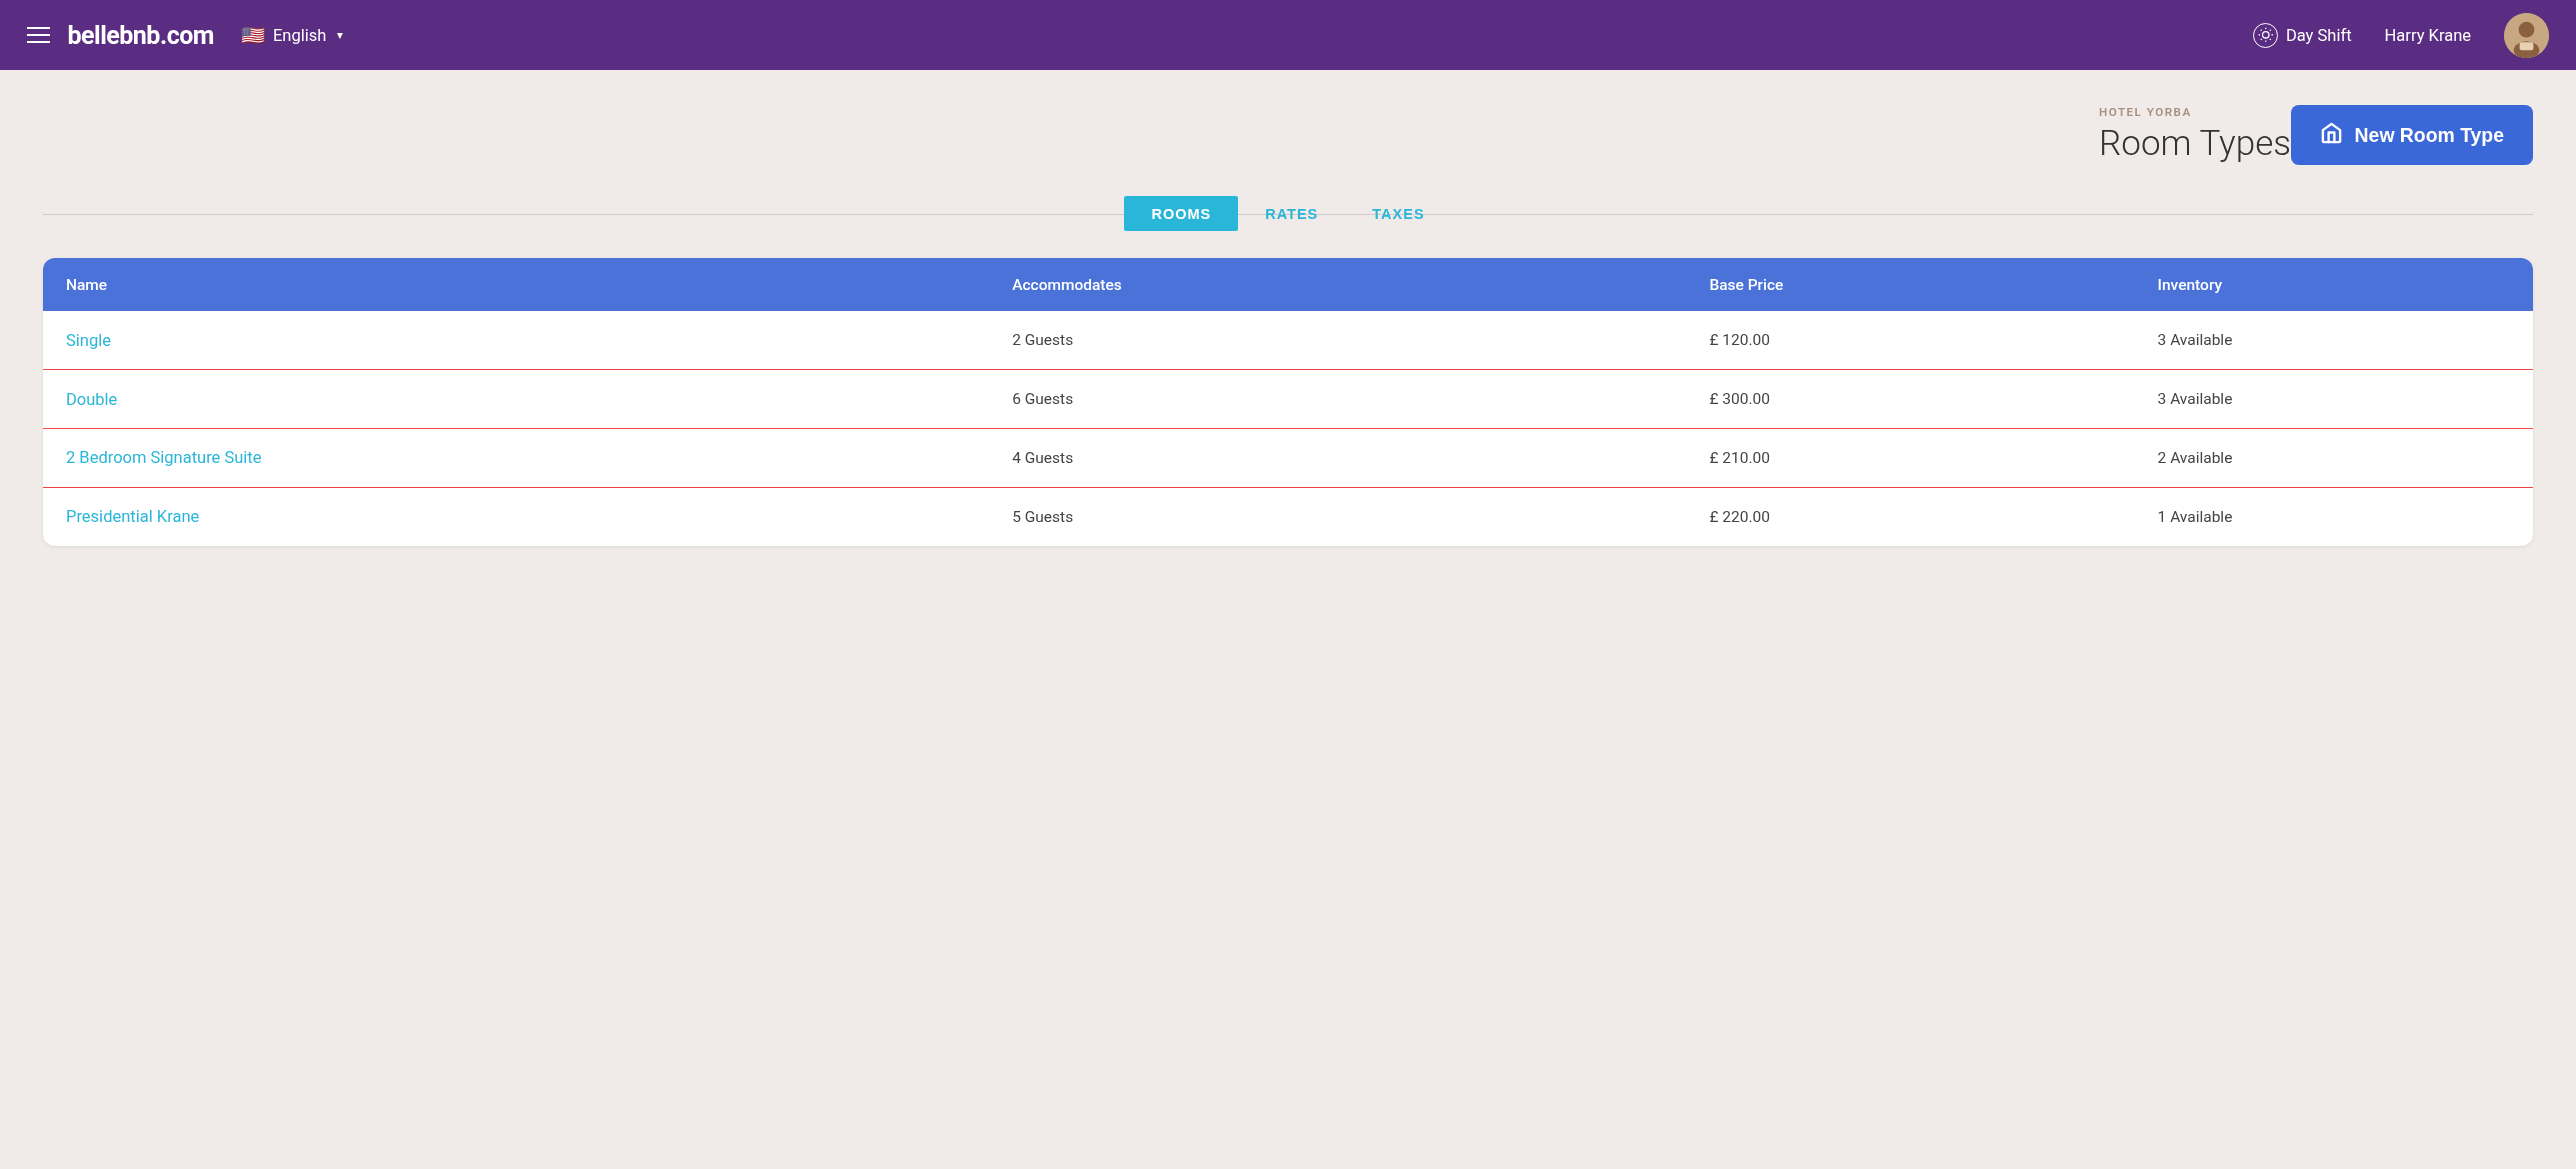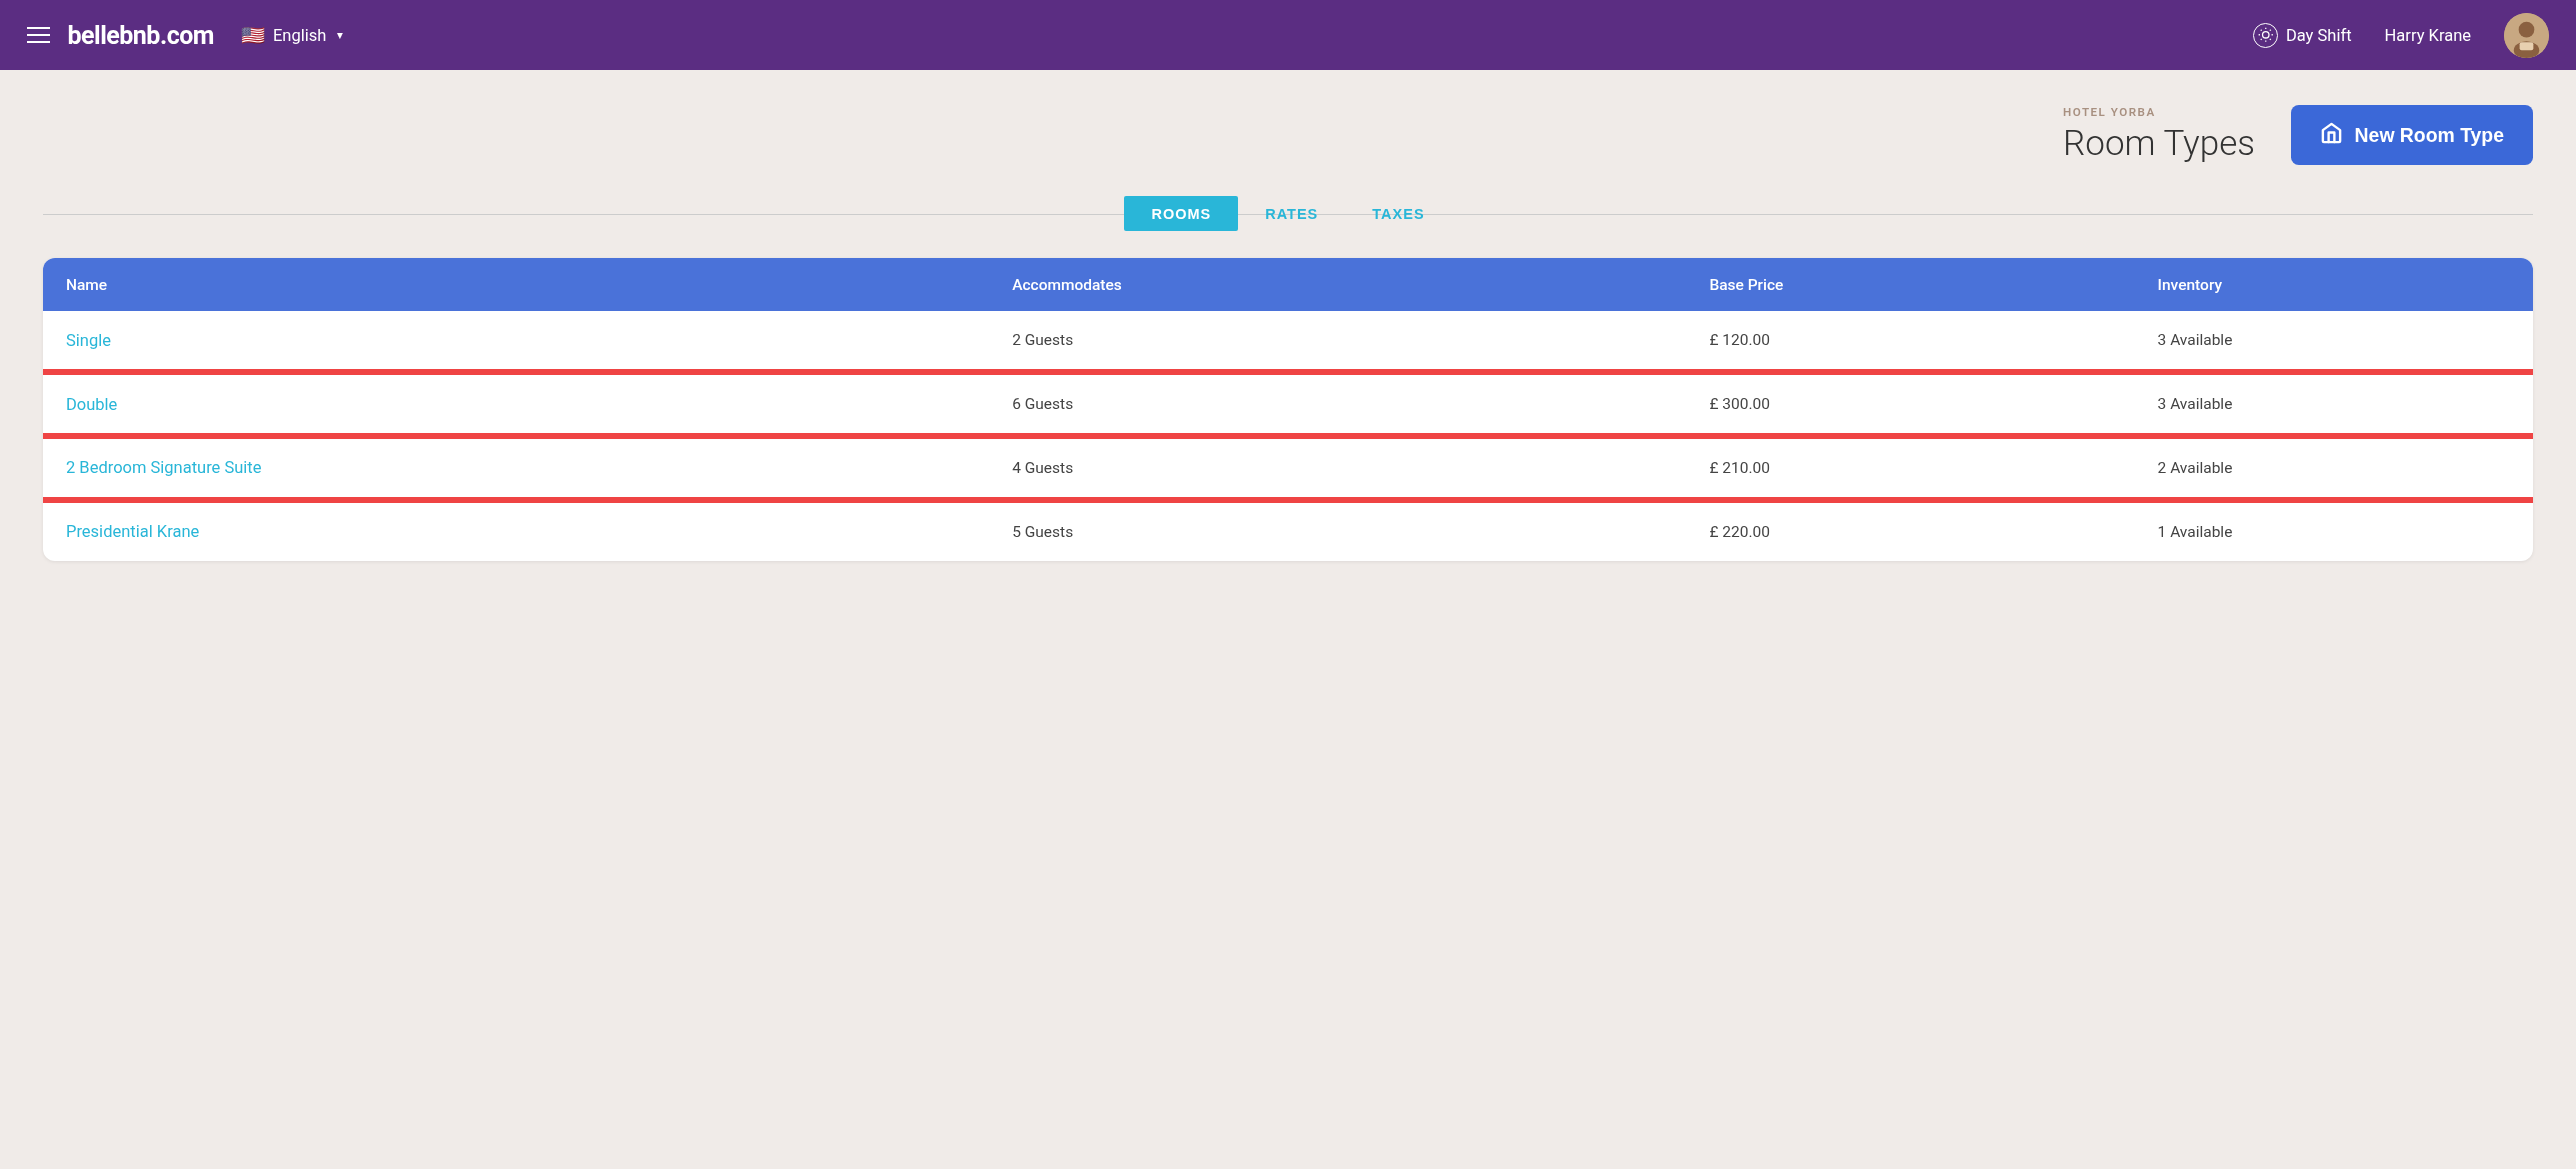--- a/index.html
+++ b/index.html
@@ -119,21 +119,20 @@
       border: none;
       border-radius: 7.8px;
       padding: 15.5px 29px;
       font-size: 19.4px;
       font-weight: 600;
       cursor: pointer;
       display: flex;
       align-items: center;
       gap: 11.6px;
       white-space: nowrap;
-      margin-left: 36px;
     }
     .new-room-btn .house-icon {
       font-size: 21.3px;
     }
 
     
     .tabs-section {
       display: flex;
       align-items: center;
       justify-content: center;
@@ -189,21 +188,21 @@
       background: #4a72d9;
       color: white;
     }
     thead th {
       padding: 17.5px 23px;
       font-size: 15.5px;
       font-weight: 500;
       text-align: left;
     }
     tbody tr {
-      border-bottom: 6px solid #ef4444;
+      border-bottom: 1px solid #ef4444;
     }
     tbody tr:last-child {
       border-bottom: none;
     }
     tbody td {
       padding: 19.4px 23px;
       font-size: 15.5px;
       color: #444;
     }
     tbody td.name-cell {

